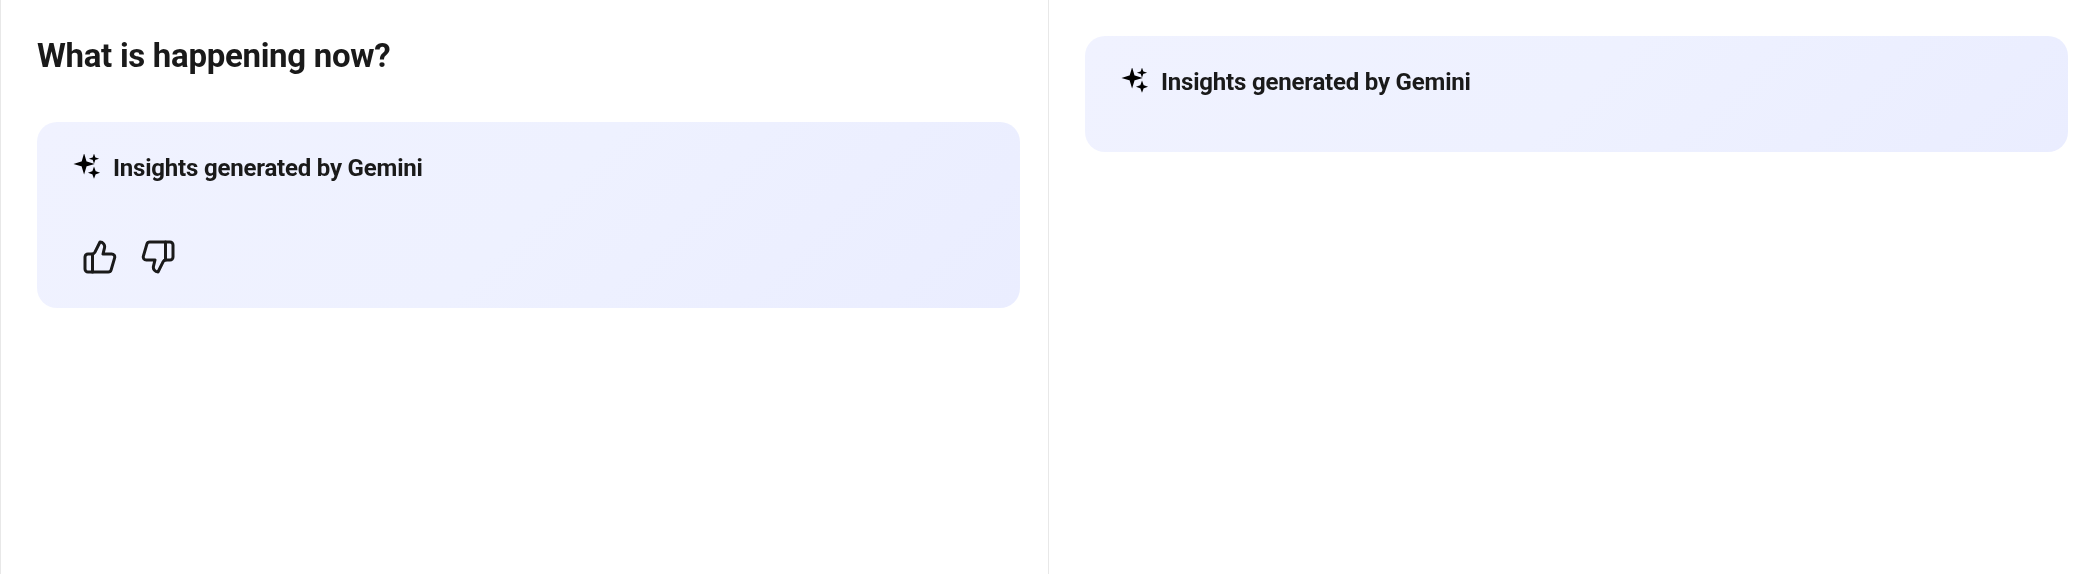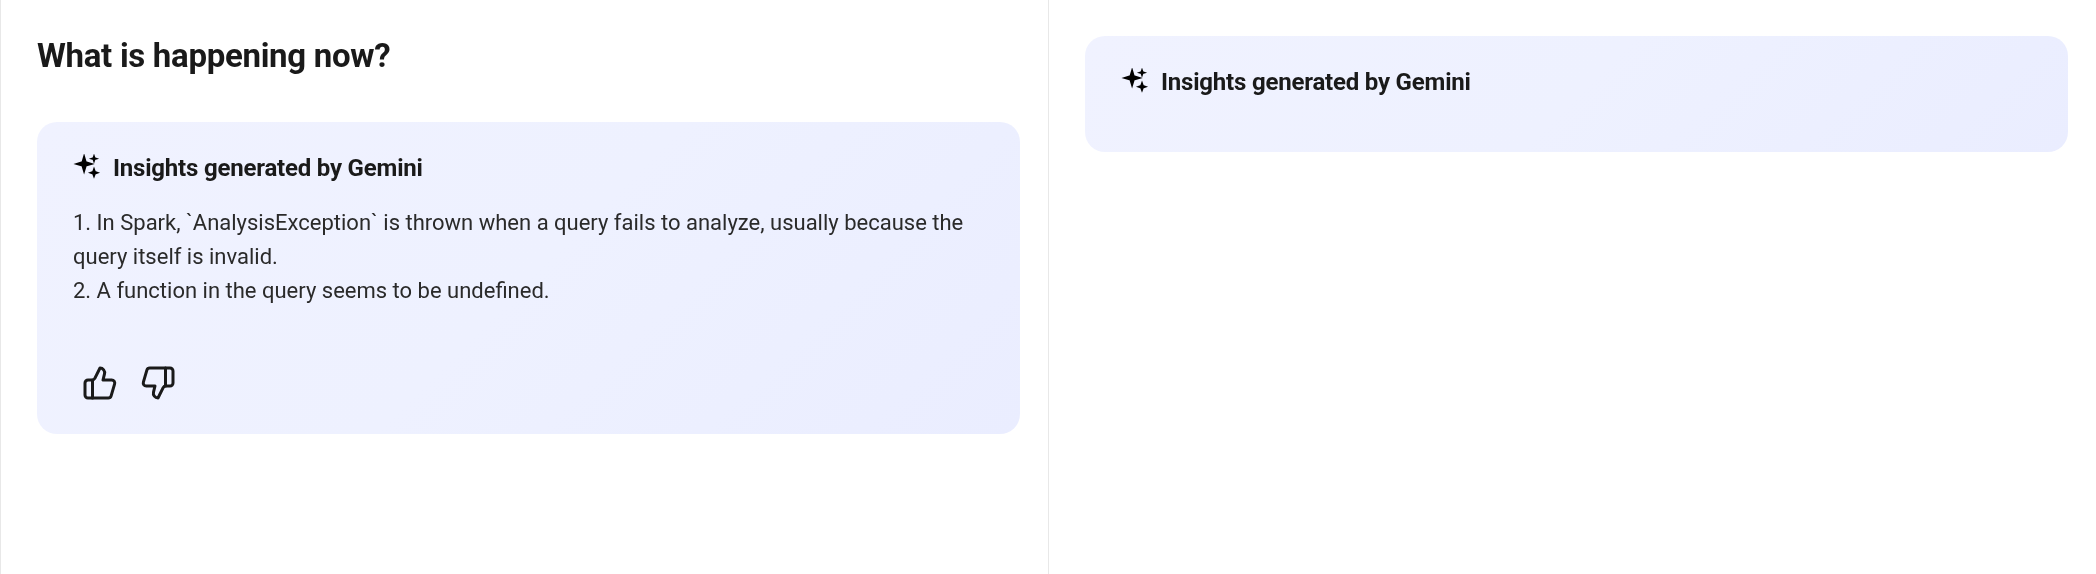--- a/index.html
+++ b/index.html
@@ -100,22 +100,20 @@
       <span class="sparkle-icon">
         <svg viewBox="0 0 24 24" fill="none" stroke="currentColor" stroke-width="1.5">
           <path d="M9.5 2 L11 7 L16 8.5 L11 10 L9.5 15 L8 10 L3 8.5 L8 7 Z" fill="currentColor"></path>
           <path d="M18 13 L18.8 15.2 L21 16 L18.8 16.8 L18 19 L17.2 16.8 L15 16 L17.2 15.2 Z" fill="currentColor"></path>
           <path d="M18 2 L18.5 3.5 L20 4 L18.5 4.5 L18 6 L17.5 4.5 L16 4 L17.5 3.5 Z" fill="currentColor"></path>
         </svg>
       </span>
       <span class="insight-title" style="white-space: pre-line;">Insights generated by Gemini</span>
     </div>
 
-    <div class="insight-body" style="white-space: pre-line;">1. In Spark, `AnalysisException` is thrown when a query fails to analyze, usually because the query itself is invalid.
-2. A function in the query seems to be undefined.</div>
 
     <div class="feedback-row">
       <div class="feedback-btn">
         <svg viewBox="0 0 24 24" fill="none" stroke="currentColor" stroke-width="2" stroke-linecap="round" stroke-linejoin="round">
           <path d="M7 10v12"></path>
           <path d="M15 5.88 14 10h5.83a2 2 0 0 1 1.92 2.56l-2.33 8A2 2 0 0 1 17.5 22H4a2 2 0 0 1-2-2v-8a2 2 0 0 1 2-2h2.76a2 2 0 0 0 1.79-1.11L12 2h0a3.13 3.13 0 0 1 3 3.88Z"></path>
         </svg>
       </div>
       <div class="feedback-btn">
         <svg viewBox="0 0 24 24" fill="none" stroke="currentColor" stroke-width="2" stroke-linecap="round" stroke-linejoin="round">

